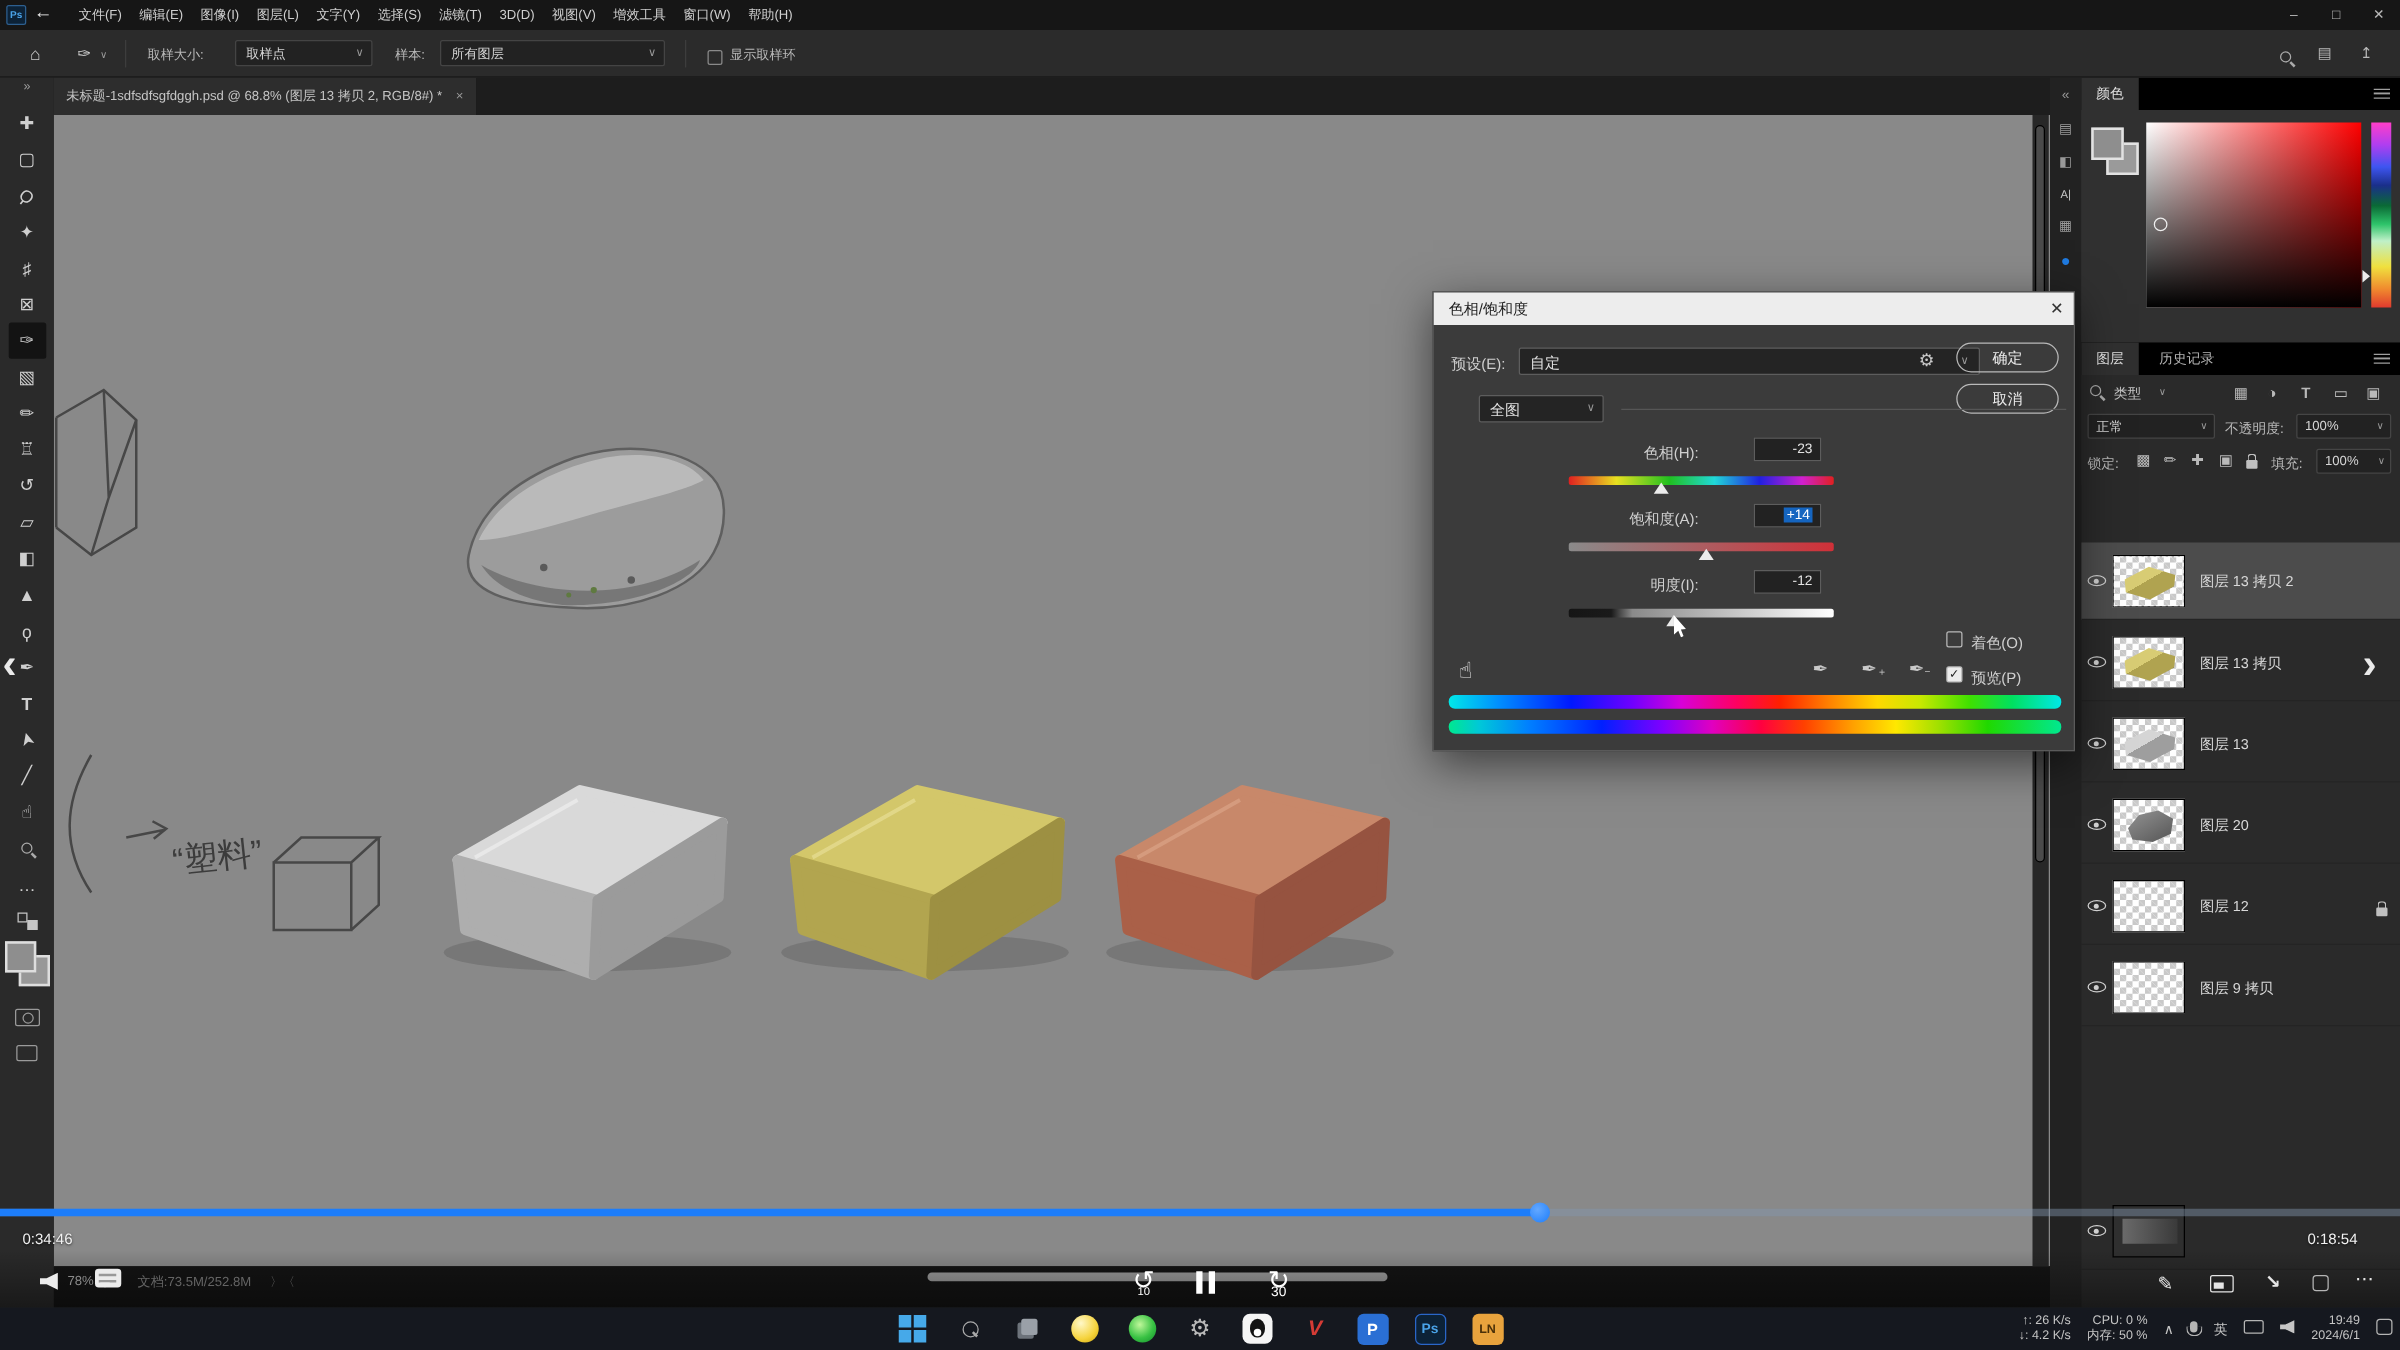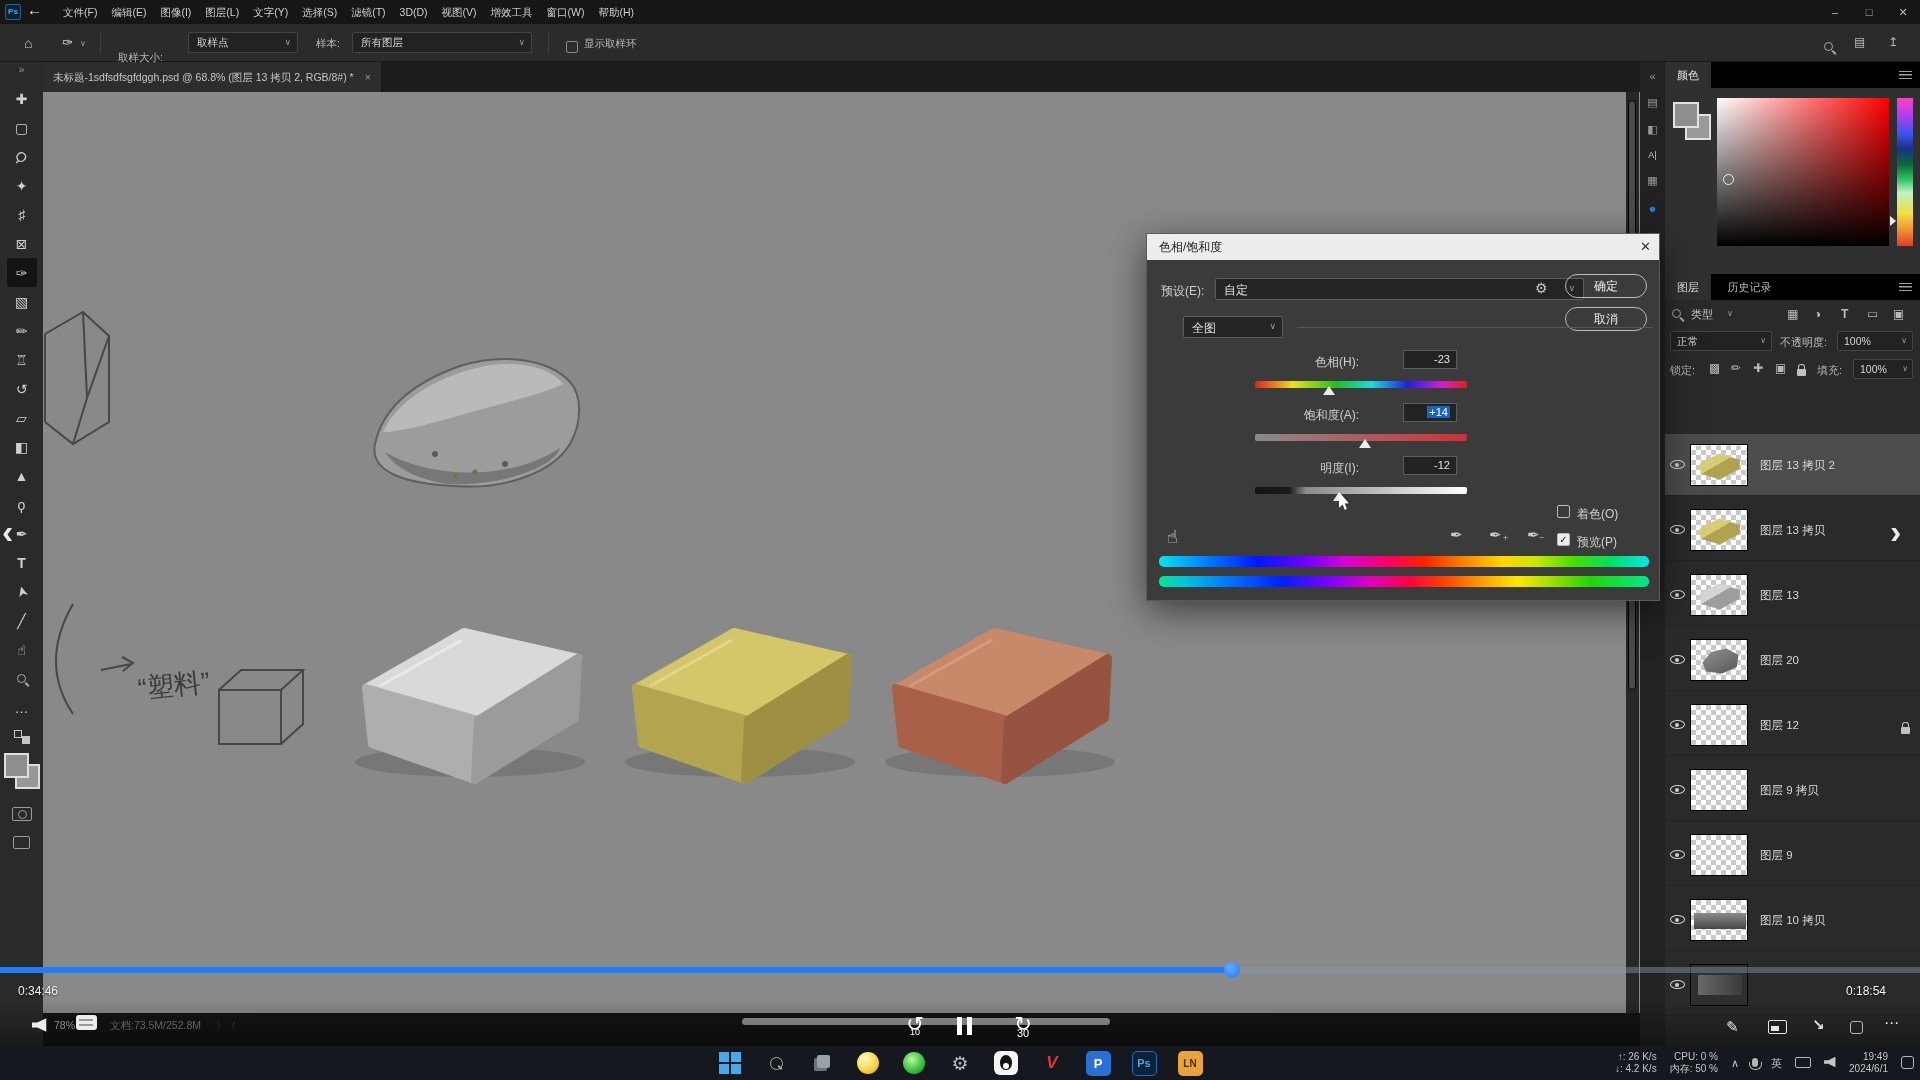--- a/index.html
+++ b/index.html
@@ -162,21 +162,21 @@
   <span class="winctl" style="right:34px;">□</span>
   <span class="winctl" style="right:0;">✕</span>
 </div>
 <span class="back-arrow">←</span>
 
 <div class="optionsbar">
   <span class="abs" style="left:24px;top:11px;font-size:14px;color:#c9c9c9;">⌂</span>
   <span class="abs" style="left:62px;top:11px;font-size:13px;color:#d5d5d5;">✑</span>
   <span class="abs" style="left:80px;top:15px;font-size:8px;color:#999;">∨</span>
   <span class="opt-sep" style="left:100px;"></span>
-  <span class="opt-label" style="left:118px;margin-top:14px;">取样大小:</span>
+  <span class="opt-label" style="left:118px;">取样大小:</span>
   <div class="opt-select" style="left:188px;width:110px;">
     <span>取样点</span>
     <span class="opt-chev">∨</span>
   </div>
   <span class="opt-label" style="left:316px;">样本:</span>
   <div class="opt-select" style="left:352px;width:180px;">
     <span>所有图层</span>
     <span class="opt-chev">∨</span>
   </div>
   <span class="opt-sep" style="left:548px;"></span>
@@ -474,32 +474,20 @@
     <div class="lrow" style="top:332px;">
       <span class="eye"></span>
       <span class="thumb"></span>
       <span class="lname">图层 12</span>
       <span class="abs" style="left:236px;top:26px;"><span class="lockicon"></span></span>
     </div>
     <div class="lrow" style="top:397px;">
       <span class="eye"></span>
       <span class="thumb"></span>
       <span class="lname">图层 9 拷贝</span>
-    </div>
-    <div class="lrow" style="top:462px;">
-      <span class="eye"></span>
-      <span class="thumb"></span>
-      <span class="lname">图层 9</span>
-    </div>
-    <div class="lrow" style="top:527px;">
-      <span class="eye"></span>
-      <span class="thumb">
-          <span class="minicube mc-strip"></span>
-        </span>
-      <span class="lname">图层 10 拷贝</span>
     </div>
     <div class="lrow" style="top:592px;">
       <span class="eye"></span>
       <span class="thumb dark">
           <span class="minicube"></span>
         </span>
       <span class="lname"></span>
     </div>
   </div>
 </div>

